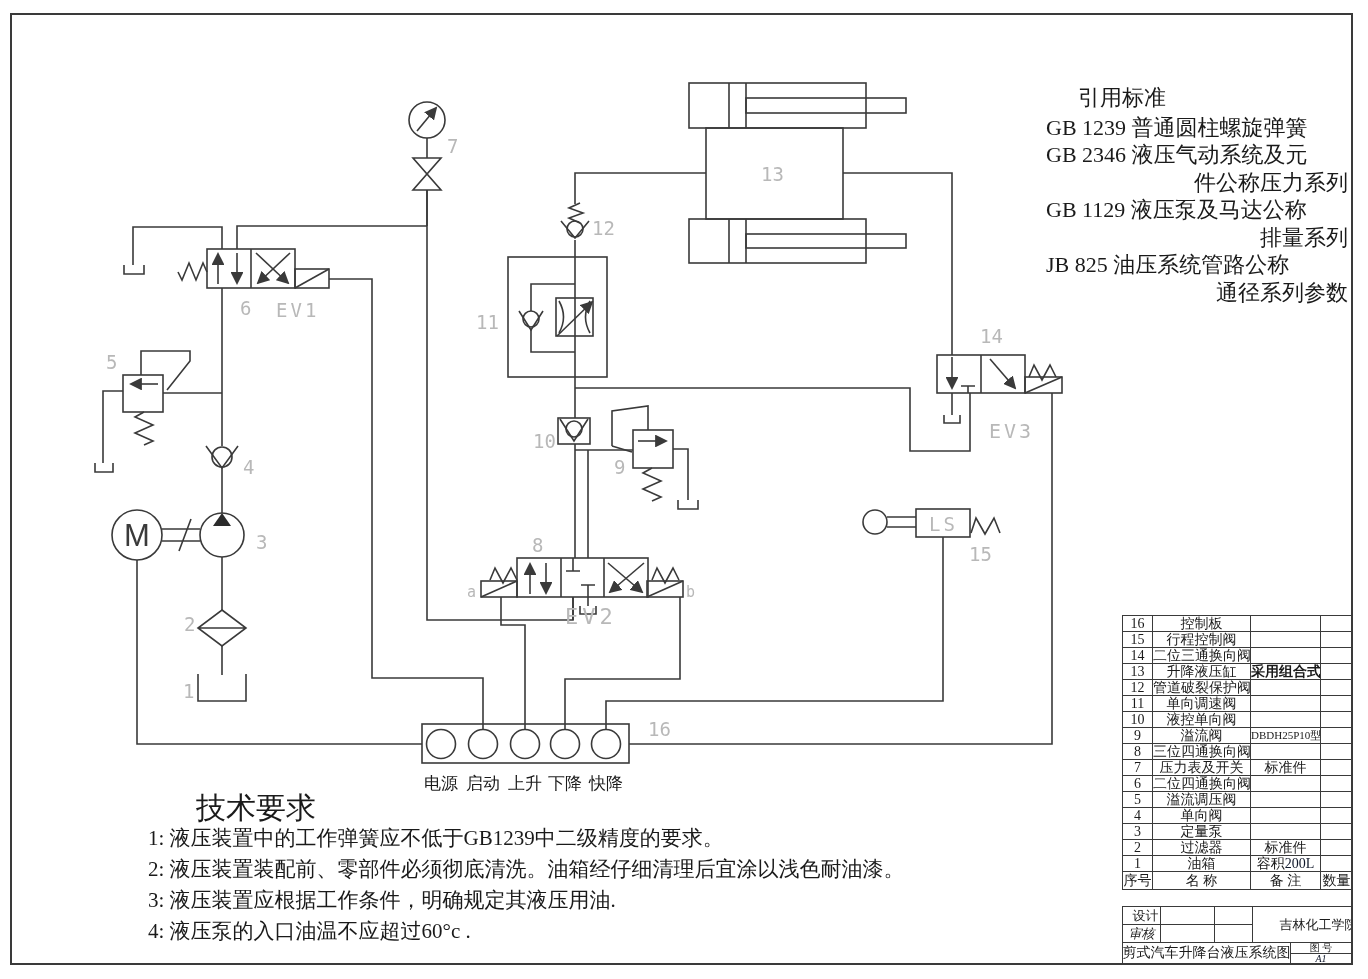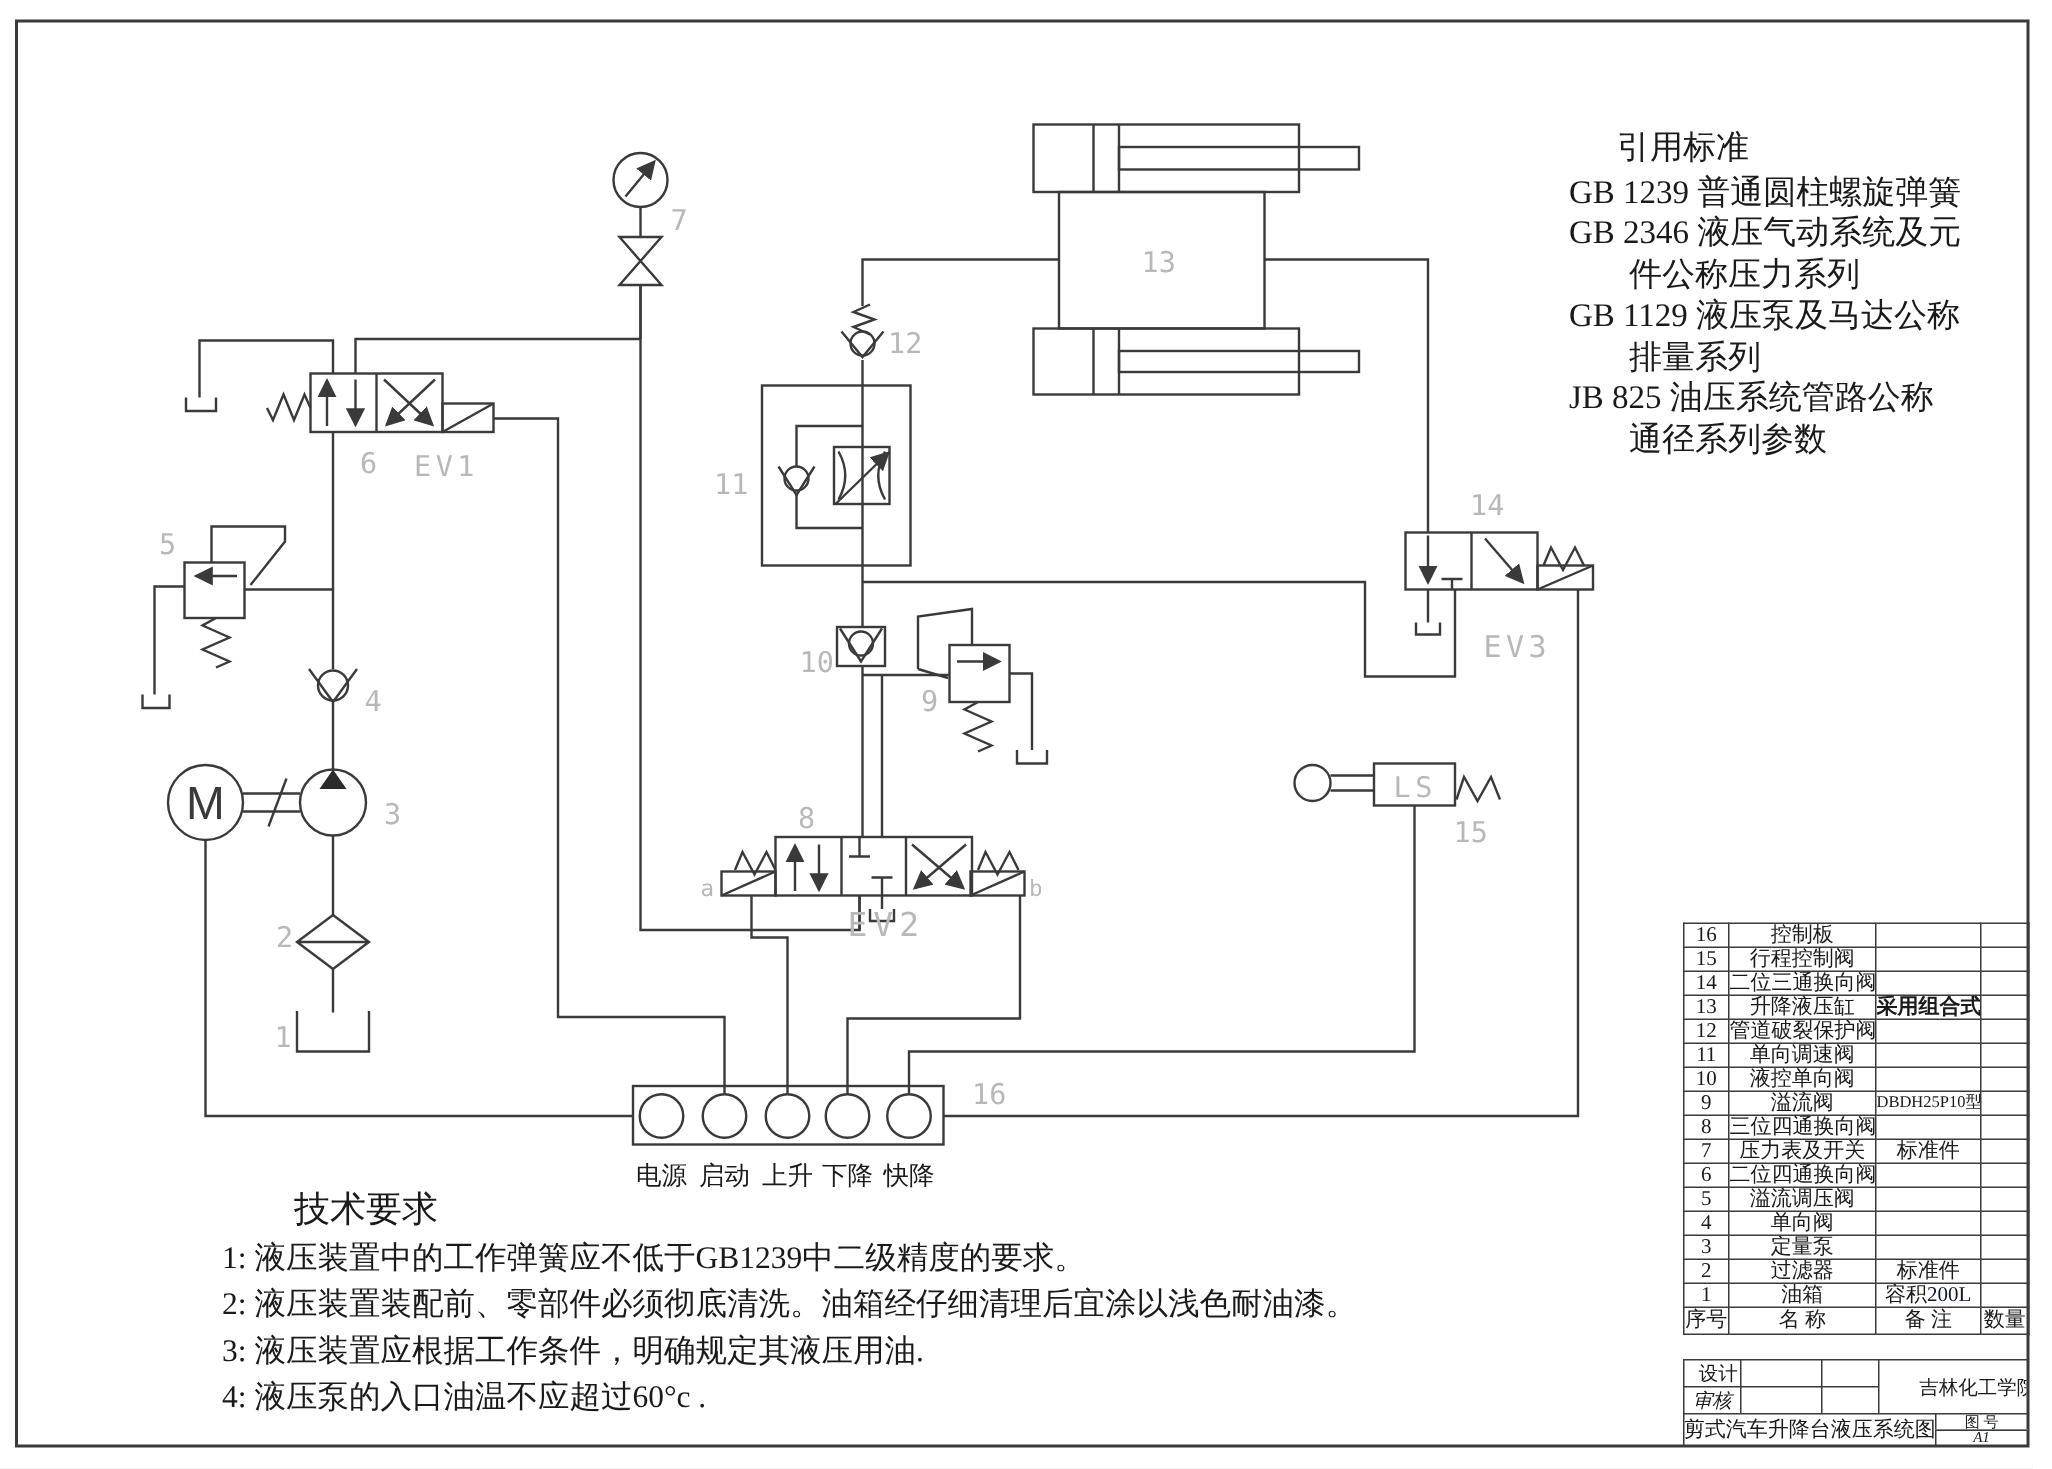--- a/index.html
+++ b/index.html
@@ -4,24 +4,24 @@
 <style>
   html,body{margin:0;padding:0;background:#e8e8e8;}
   #app{position:relative;width:1368px;height:979px;background:#ffffff;overflow:hidden;
        font-family:"Liberation Serif", serif;color:#1a1a1a;}
   svg{position:absolute;left:0;top:0;}
   .gray{color:#0f172a;}
   
   .standards{position:absolute;left:1046px;top:84px;width:302px;font-size:22px;line-height:27.5px;}
   .standards .std-title{margin-left:32px;margin-bottom:2px;}
   .std-line{white-space:nowrap;}
-  .std-line.cont{margin-left:40px;}
+  .std-line.cont{margin-left:24px;text-align:right;}
   
   .tech{position:absolute;left:148px;top:792px;font-size:21px;line-height:31px;white-space:nowrap;}
-  .tech .tech-title{margin-left:48px;font-size:24px;}
+  .tech .tech-title{margin-left:48px;font-size:30px;}
   
   .parts{position:absolute;left:1122px;top:615px;width:230px;border-collapse:collapse;table-layout:fixed;}
   .parts td{border:1px solid #3a3a3a;height:15px;padding:0;text-align:center;font-size:14px;
             line-height:15px;overflow:hidden;white-space:nowrap;}
   .parts td.sm{font-size:11px;}
   .parts td.bold{font-weight:bold;}
   .parts tr.hdr td{height:17px;font-size:14px;}
   
   .tb-cell{position:absolute;border:1px solid #3a3a3a;box-sizing:border-box;
            display:flex;align-items:center;justify-content:center;font-size:13px;

